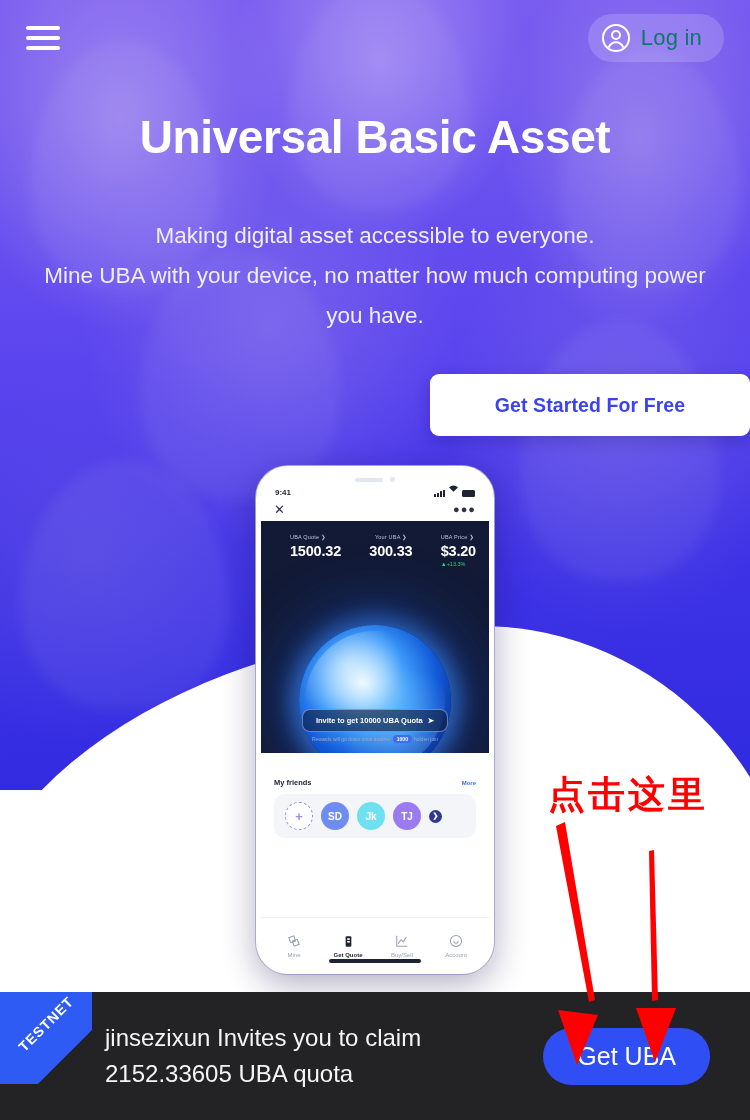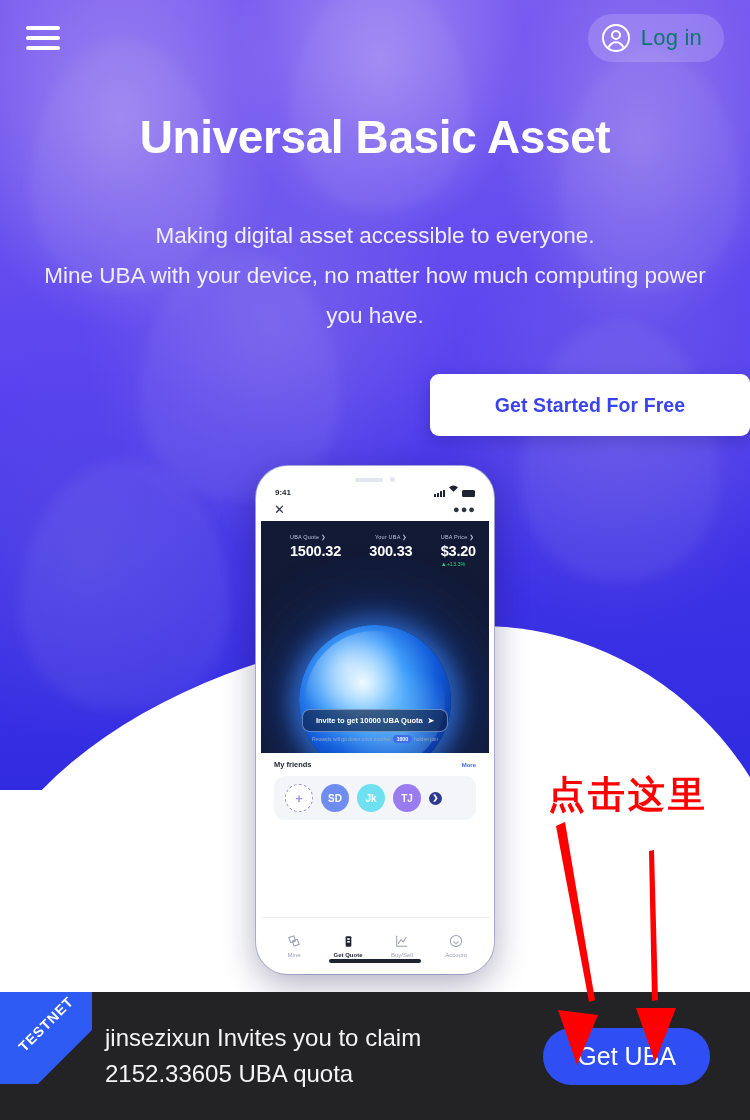--- a/index.html
+++ b/index.html
@@ -144,21 +144,21 @@
   }
   .reward-note {
     position:absolute; left:0; right:0; bottom:10px; z-index:4;
     text-align:center; font-size:5px; color:#9aa6c8;
     display:flex; align-items:center; justify-content:center; gap:2px;
   }
   .reward-note .chip { background:#3f6fe8; color:#fff; border-radius:7px;
                        padding:1px 4px; font-weight:bold; }
 
   
-  .friends { padding:7px 13px 0; background:#fff; }
+  .friends { padding:25px 13px 0; background:#fff; }
   .friends-head { display:flex; justify-content:space-between; align-items:baseline; }
   .friends-title { font-size:7.5px; font-weight:bold; color:#1d2330; }
   .friends-more { font-size:6px; color:#3f6fe8; font-weight:bold; }
   .friends-row { margin-top:7px; background:#f4f5f9; border-radius:11px;
                  height:44px; display:flex; align-items:center; gap:8px; padding:0 11px; }
   .av { width:28px; height:28px; border-radius:50%; display:flex; align-items:center;
         justify-content:center; color:#fff; font-size:10px; font-weight:bold; flex:0 0 28px; }
   .av-add { background:#fff; border:1.5px dashed #9b8ff0; color:#9b8ff0; font-size:13px; }
   .av-next { width:13px; height:13px; flex:0 0 13px; border-radius:50%; background:#2f3a8f;
              color:#fff; font-size:7px; }

